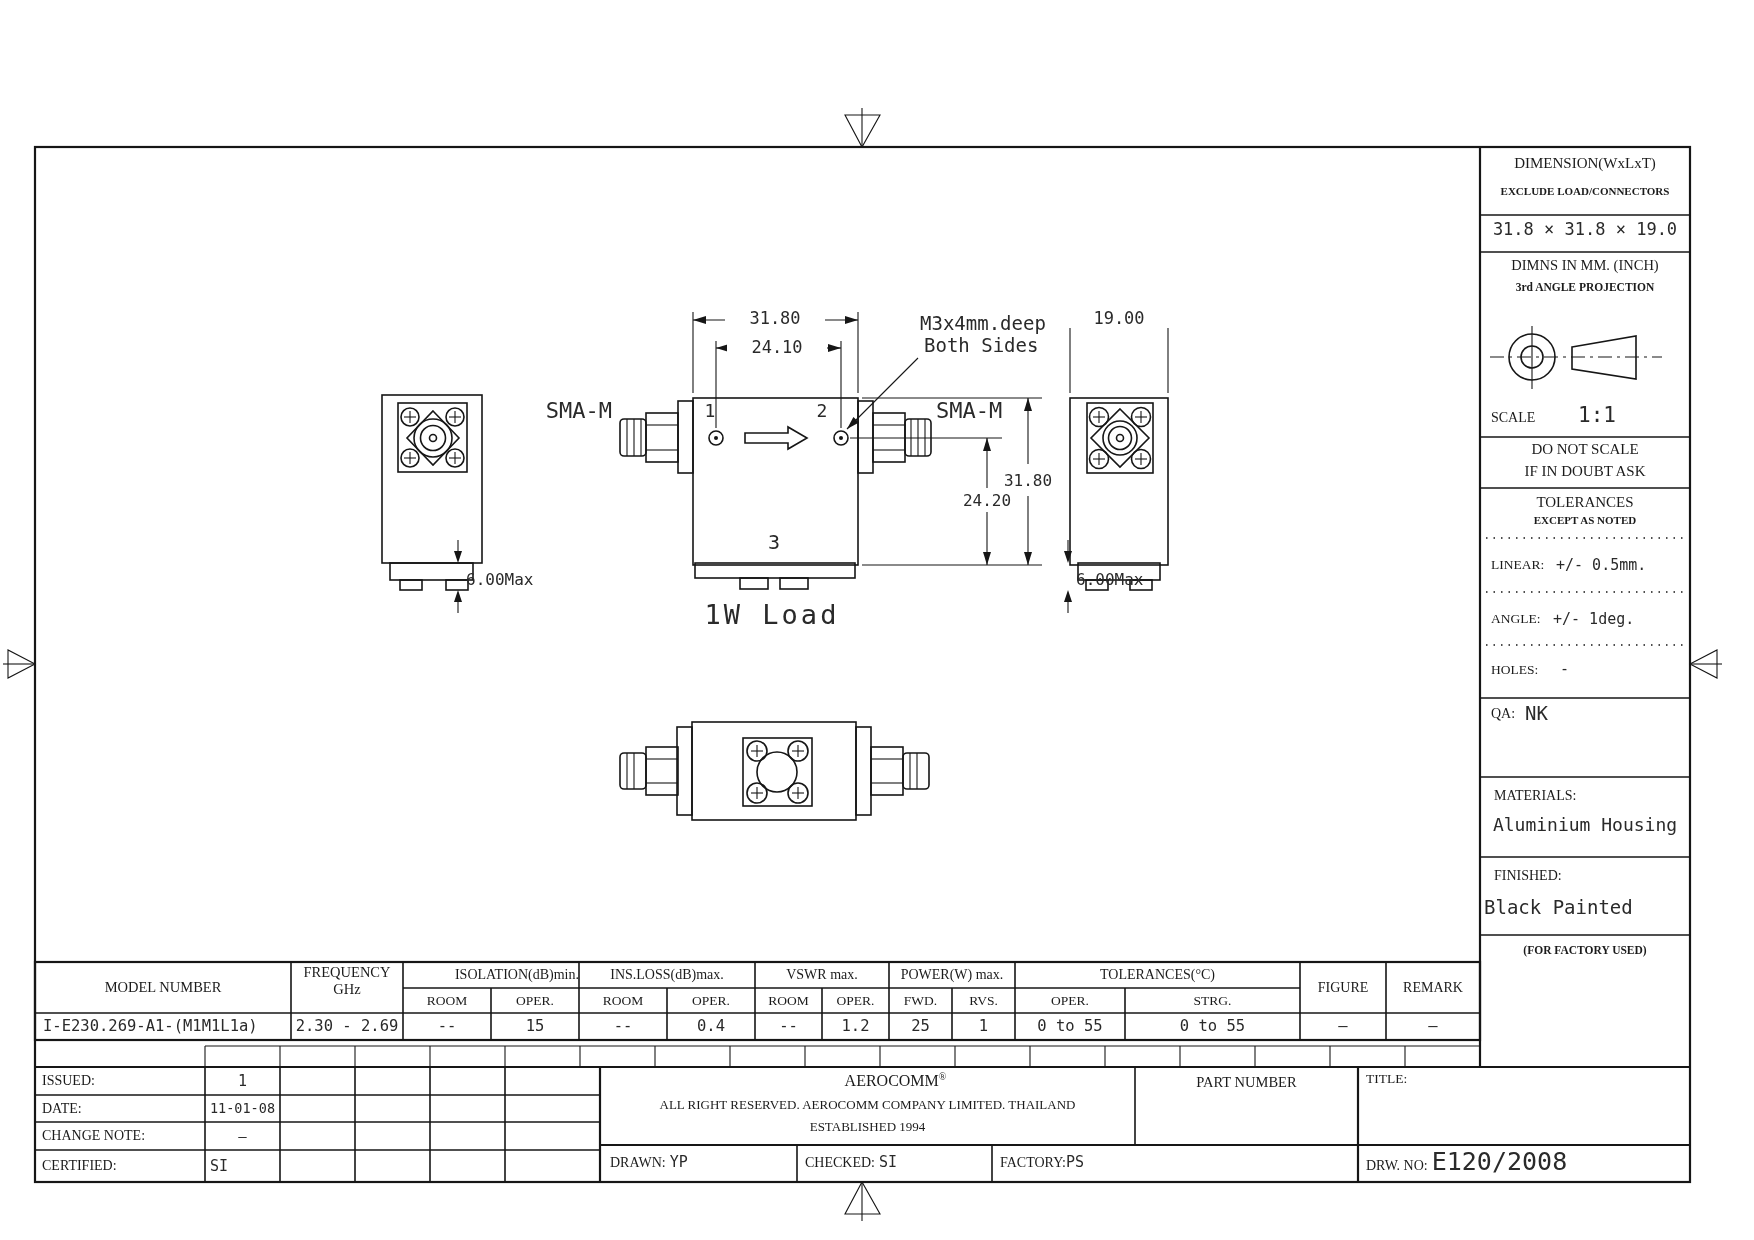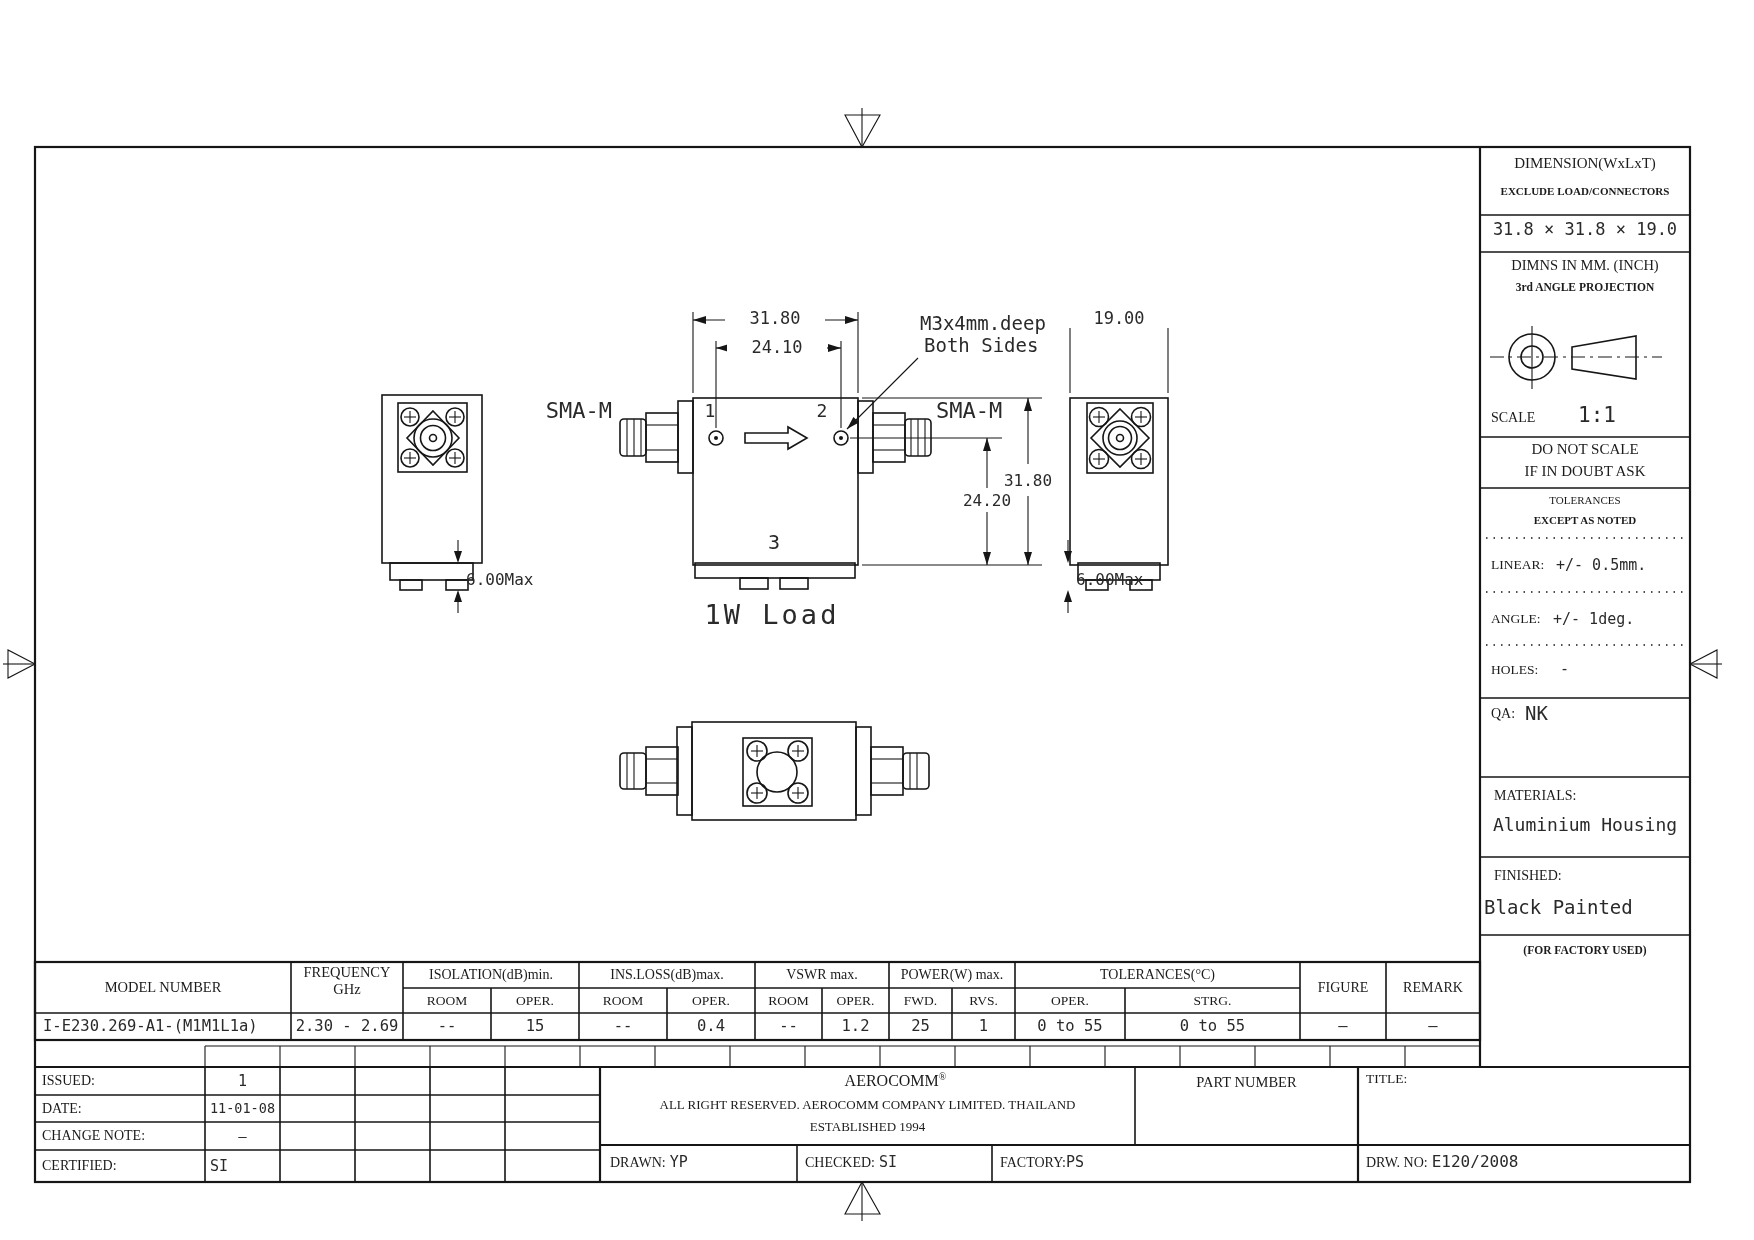--- a/index.html
+++ b/index.html
@@ -306,42 +306,42 @@
 
 <div class="t ser ctr" style="left:1480px;top:155px;width:210px;font-size:15px;">DIMENSION(WxLxT)</div>
 <div class="t serb ctr" style="left:1480px;top:185px;width:210px;font-size:11px;">EXCLUDE LOAD/CONNECTORS</div>
 <div class="t cad ctr" style="left:1480px;top:219px;width:210px;font-size:17px;">31.8 × 31.8 × 19.0</div>
 <div class="t ser ctr" style="left:1480px;top:257px;width:210px;font-size:14.5px;">DIMNS IN MM. (INCH)</div>
 <div class="t serb ctr" style="left:1480px;top:281px;width:210px;font-size:11.5px;">3rd ANGLE PROJECTION</div>
 <div class="t ser" style="left:1491px;top:410px;font-size:14px;">SCALE</div>
 <div class="t cad" style="left:1578px;top:403px;font-size:21px;">1:1</div>
 <div class="t ser ctr" style="left:1480px;top:441px;width:210px;font-size:15px;">DO NOT SCALE</div>
 <div class="t ser ctr" style="left:1480px;top:463px;width:210px;font-size:15px;">IF IN DOUBT ASK</div>
-<div class="t ser ctr" style="left:1480px;top:494px;width:210px;font-size:11px;">TOLERANCES</div>
+<div class="t ser ctr" style="left:1480px;top:494px;width:210px;font-size:15px;">TOLERANCES</div>
 <div class="t serb ctr" style="left:1480px;top:514px;width:210px;font-size:11px;">EXCEPT AS NOTED</div>
 <div class="t ser" style="left:1491px;top:557px;font-size:13.5px;">LINEAR:</div>
 <div class="t cad" style="left:1556px;top:556px;font-size:15px;">+/- 0.5mm.</div>
 <div class="t ser" style="left:1491px;top:611px;font-size:13.5px;">ANGLE:</div>
 <div class="t cad" style="left:1553px;top:610px;font-size:15px;">+/- 1deg.</div>
 <div class="t ser" style="left:1491px;top:662px;font-size:13.5px;">HOLES:</div>
 <div class="t cad" style="left:1560px;top:660px;font-size:15px;">-</div>
 <div class="t ser" style="left:1491px;top:706px;font-size:14px;">QA:</div>
 <div class="t cad" style="left:1525px;top:702px;font-size:19px;">NK</div>
 <div class="t ser" style="left:1494px;top:788px;font-size:14px;">MATERIALS:</div>
 <div class="t cad ctr" style="left:1480px;top:814px;width:210px;font-size:18px;">Aluminium Housing</div>
 <div class="t ser" style="left:1494px;top:868px;font-size:14px;">FINISHED:</div>
 <div class="t cad" style="left:1484px;top:896px;font-size:19px;">Black Painted</div>
 <div class="t serb ctr" style="left:1480px;top:944px;width:210px;font-size:11.5px;">(FOR FACTORY USED)</div>
 
 <div class="t ser ctr" style="left:35px;top:962px;width:256px;height:51px;line-height:51px;font-size:14.5px;">MODEL NUMBER</div>
 <div class="t ser ctr" style="left:291px;top:964px;width:112px;font-size:14.5px;">
   <div>FREQUENCY</div>
   <div>GHz</div>
 </div>
-<div class="t ser ctr" style="left:403px;top:962px;width:176px;height:26px;line-height:26px;font-size:14px;">ISOLATION(dB)min.</div>
+<div class="t ser ctr" style="left:403px;top:962px;width:176px;height:26px;line-height:26px;font-size:14px;text-align:right;">ISOLATION(dB)min.</div>
 <div class="t ser ctr" style="left:579px;top:962px;width:176px;height:26px;line-height:26px;font-size:14px;">INS.LOSS(dB)max.</div>
 <div class="t ser ctr" style="left:755px;top:962px;width:134px;height:26px;line-height:26px;font-size:14px;">VSWR max.</div>
 <div class="t ser ctr" style="left:889px;top:962px;width:126px;height:26px;line-height:26px;font-size:14px;">POWER(W) max.</div>
 <div class="t ser ctr" style="left:1015px;top:962px;width:285px;height:26px;line-height:26px;font-size:14px;">TOLERANCES(°C)</div>
 <div class="t ser ctr" style="left:1300px;top:962px;width:86px;height:51px;line-height:51px;font-size:14px;">FIGURE</div>
 <div class="t ser ctr" style="left:1386px;top:962px;width:94px;height:51px;line-height:51px;font-size:14px;">REMARK</div>
 <div class="t ser ctr" style="left:403px;top:988px;width:88px;height:25px;line-height:25px;font-size:13.5px;">ROOM</div>
 <div class="t ser ctr" style="left:491px;top:988px;width:88px;height:25px;line-height:25px;font-size:13.5px;">OPER.</div>
 <div class="t ser ctr" style="left:579px;top:988px;width:88px;height:25px;line-height:25px;font-size:13.5px;">ROOM</div>
 <div class="t ser ctr" style="left:667px;top:988px;width:88px;height:25px;line-height:25px;font-size:13.5px;">OPER.</div>
@@ -389,16 +389,16 @@
 </div>
 <div class="t" style="left:805px;top:1145px;height:33px;line-height:33px;">
   <span class="ser" style="font-size:14px;">CHECKED:</span>
   <span class="cad" style="font-size:15px;">SI</span>
 </div>
 <div class="t" style="left:1000px;top:1145px;height:33px;line-height:33px;">
   <span class="ser" style="font-size:14px;">FACTORY:</span><span class="cad" style="font-size:15px;">PS</span>
 </div>
 <div class="t" style="left:1366px;top:1145px;height:33px;line-height:33px;">
   <span class="ser" style="font-size:14px;">DRW. NO:</span>
-  <span class="cad" style="font-size:16px;">E120/2008</span>
+  <span class="cad" style="font-size:25px;">E120/2008</span>
 </div>
 
 </div>
 
 </body></html>

